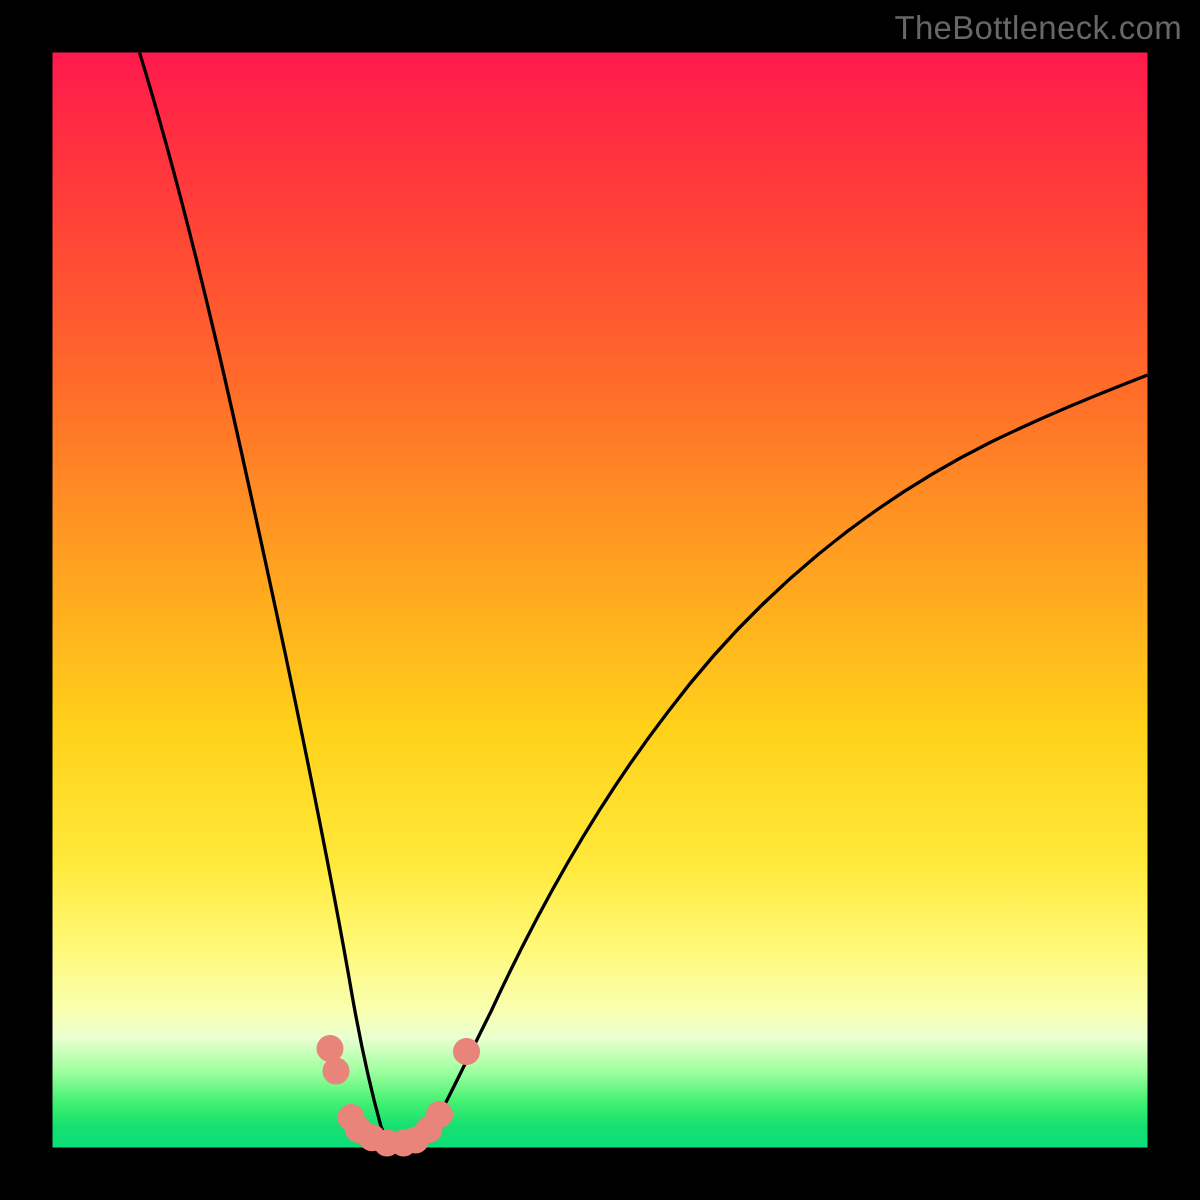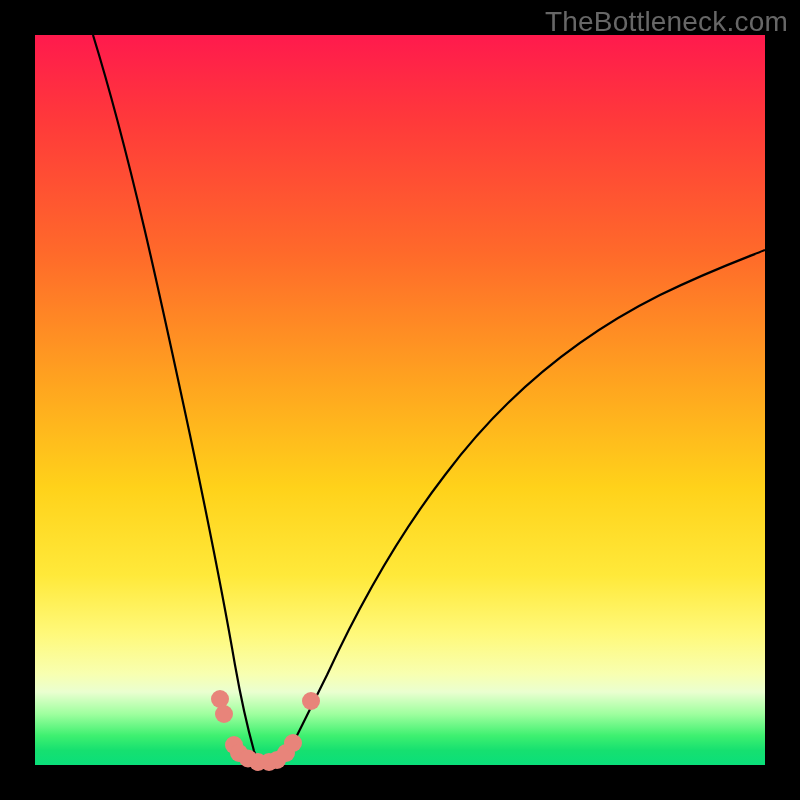--- a/index.html
+++ b/index.html
@@ -49,21 +49,21 @@
     top: 0;
     width: 730px;
     height: 730px;
     overflow: visible;
   }
   .watermark {
     position: absolute;
     top: 6px;
     right: 12px;
     color: #676767;
-    font-size: 28px;
+    font-size: 22px;
     font-weight: 500;
     letter-spacing: 0.2px;
     user-select: none;
   }
 </style>
 </head>
 <body>
 
 <div class="frame">
   <div class="plot">

